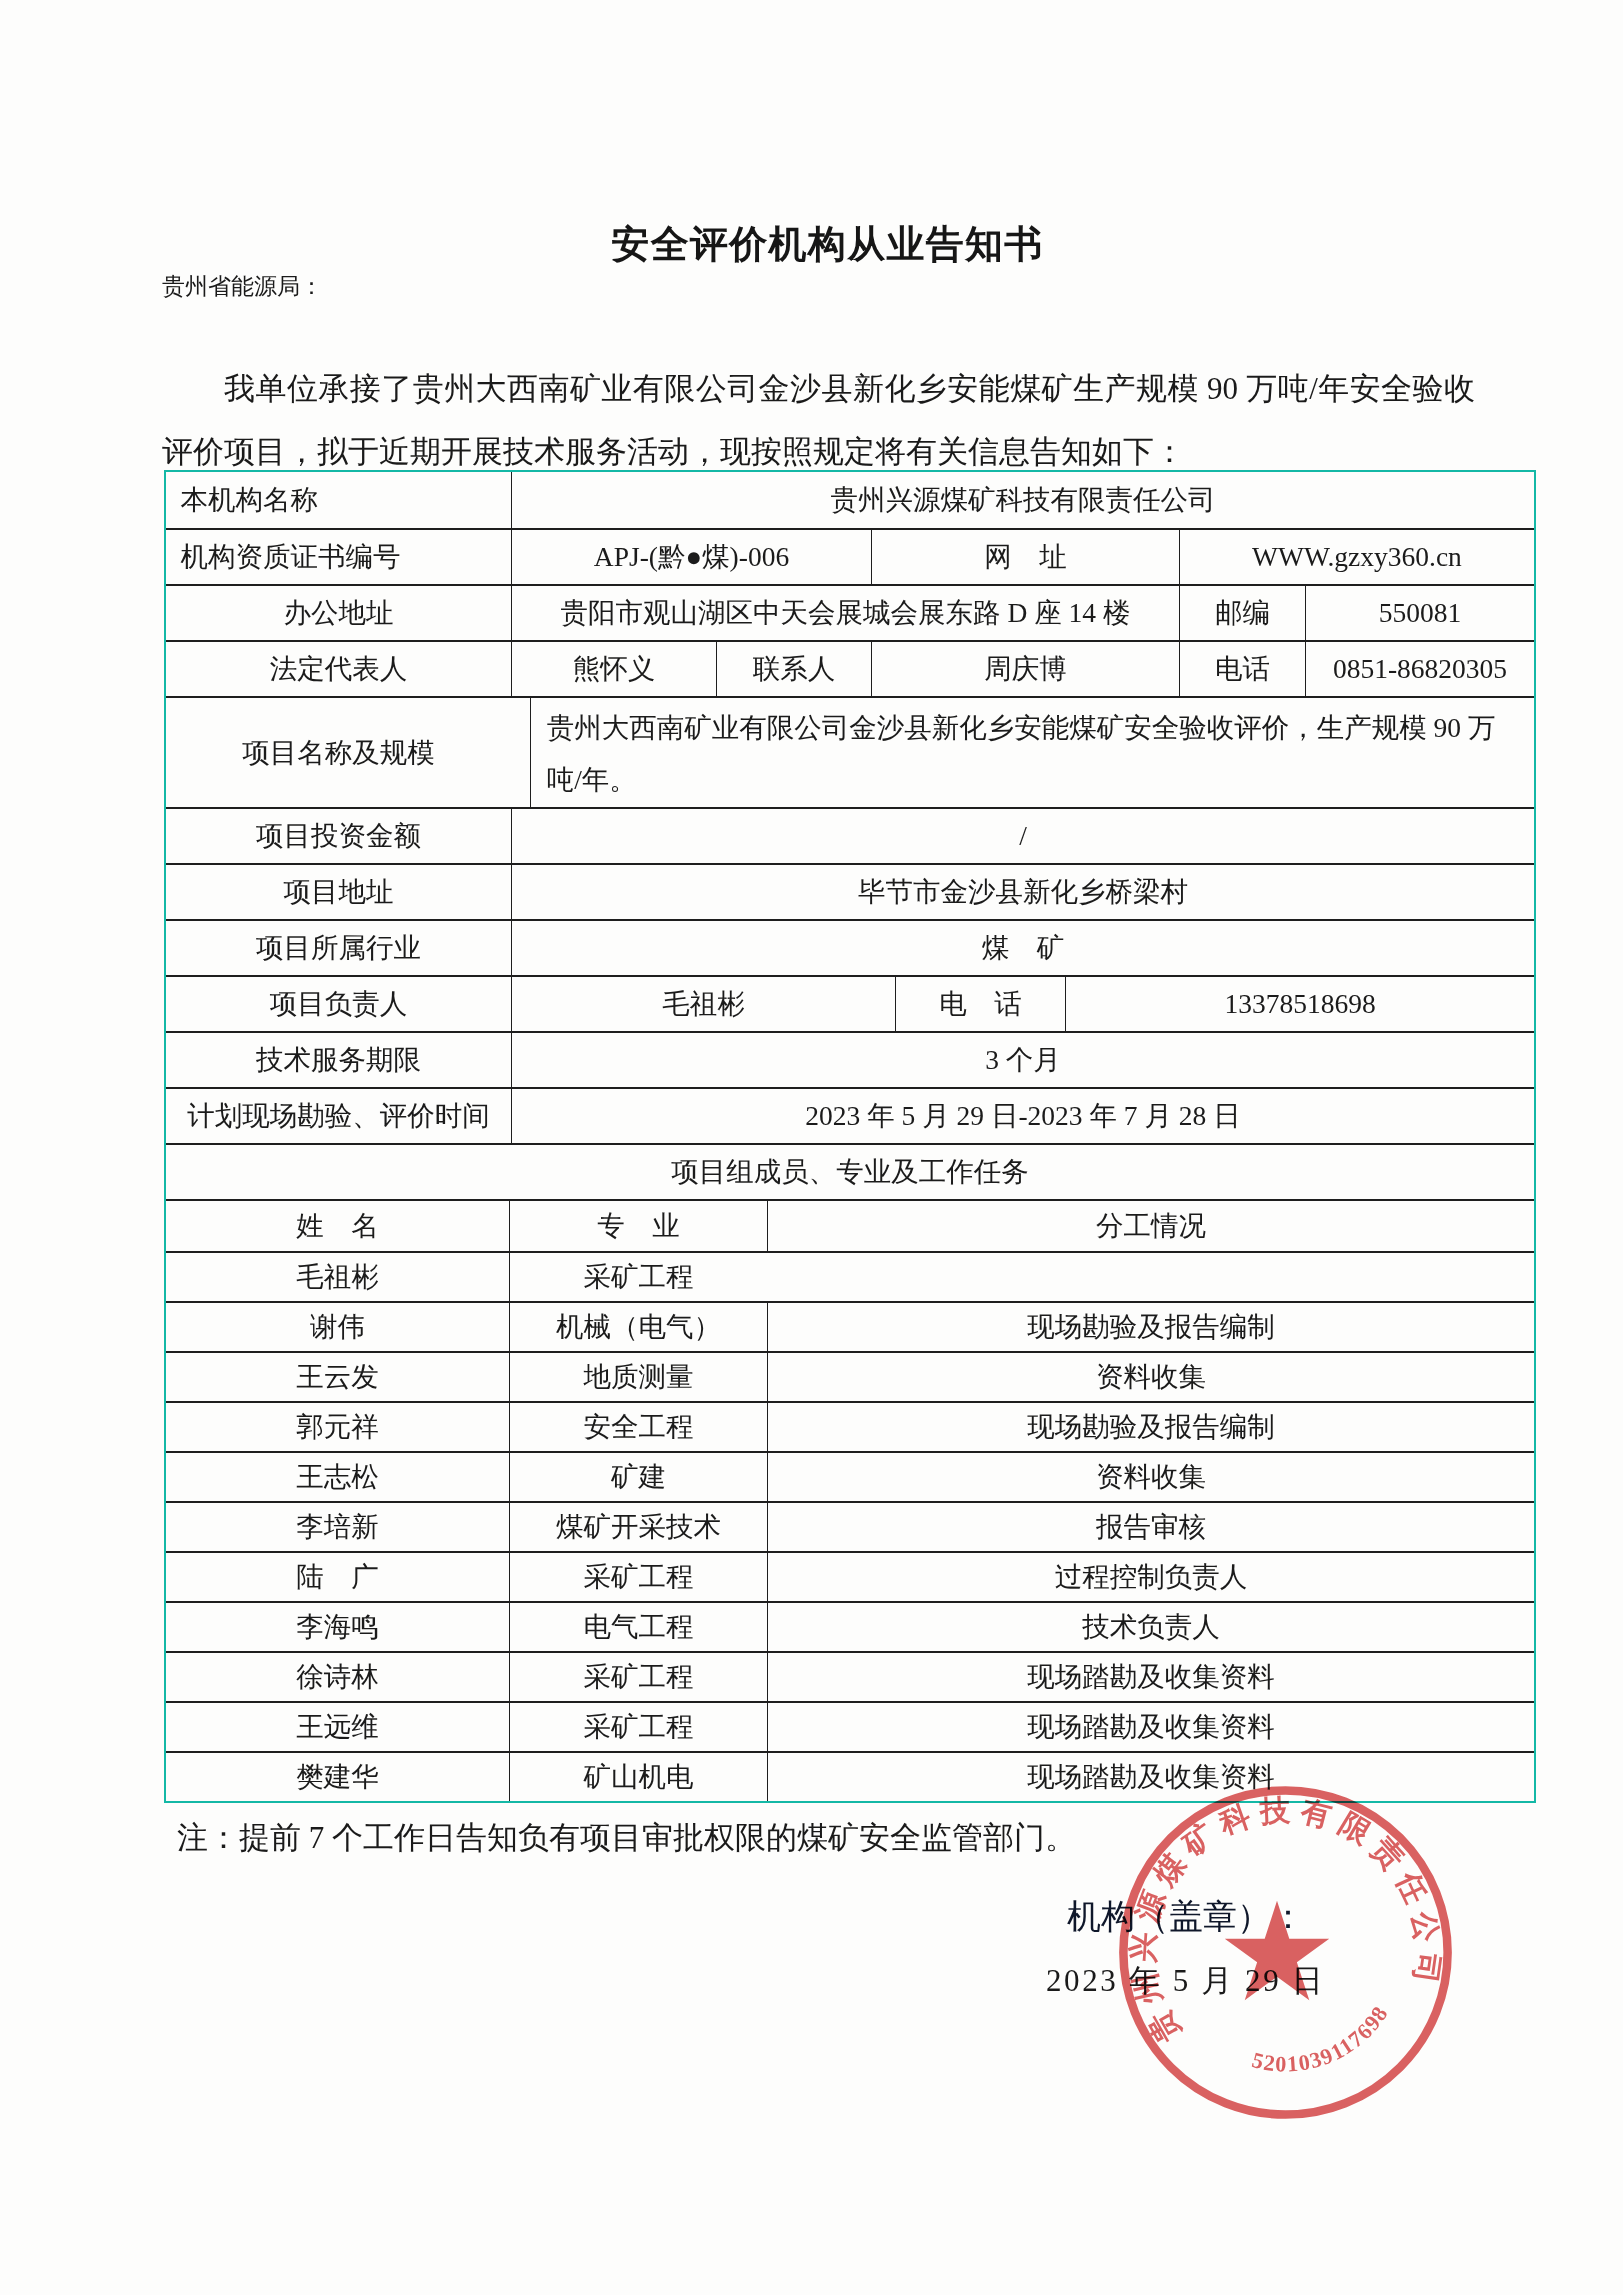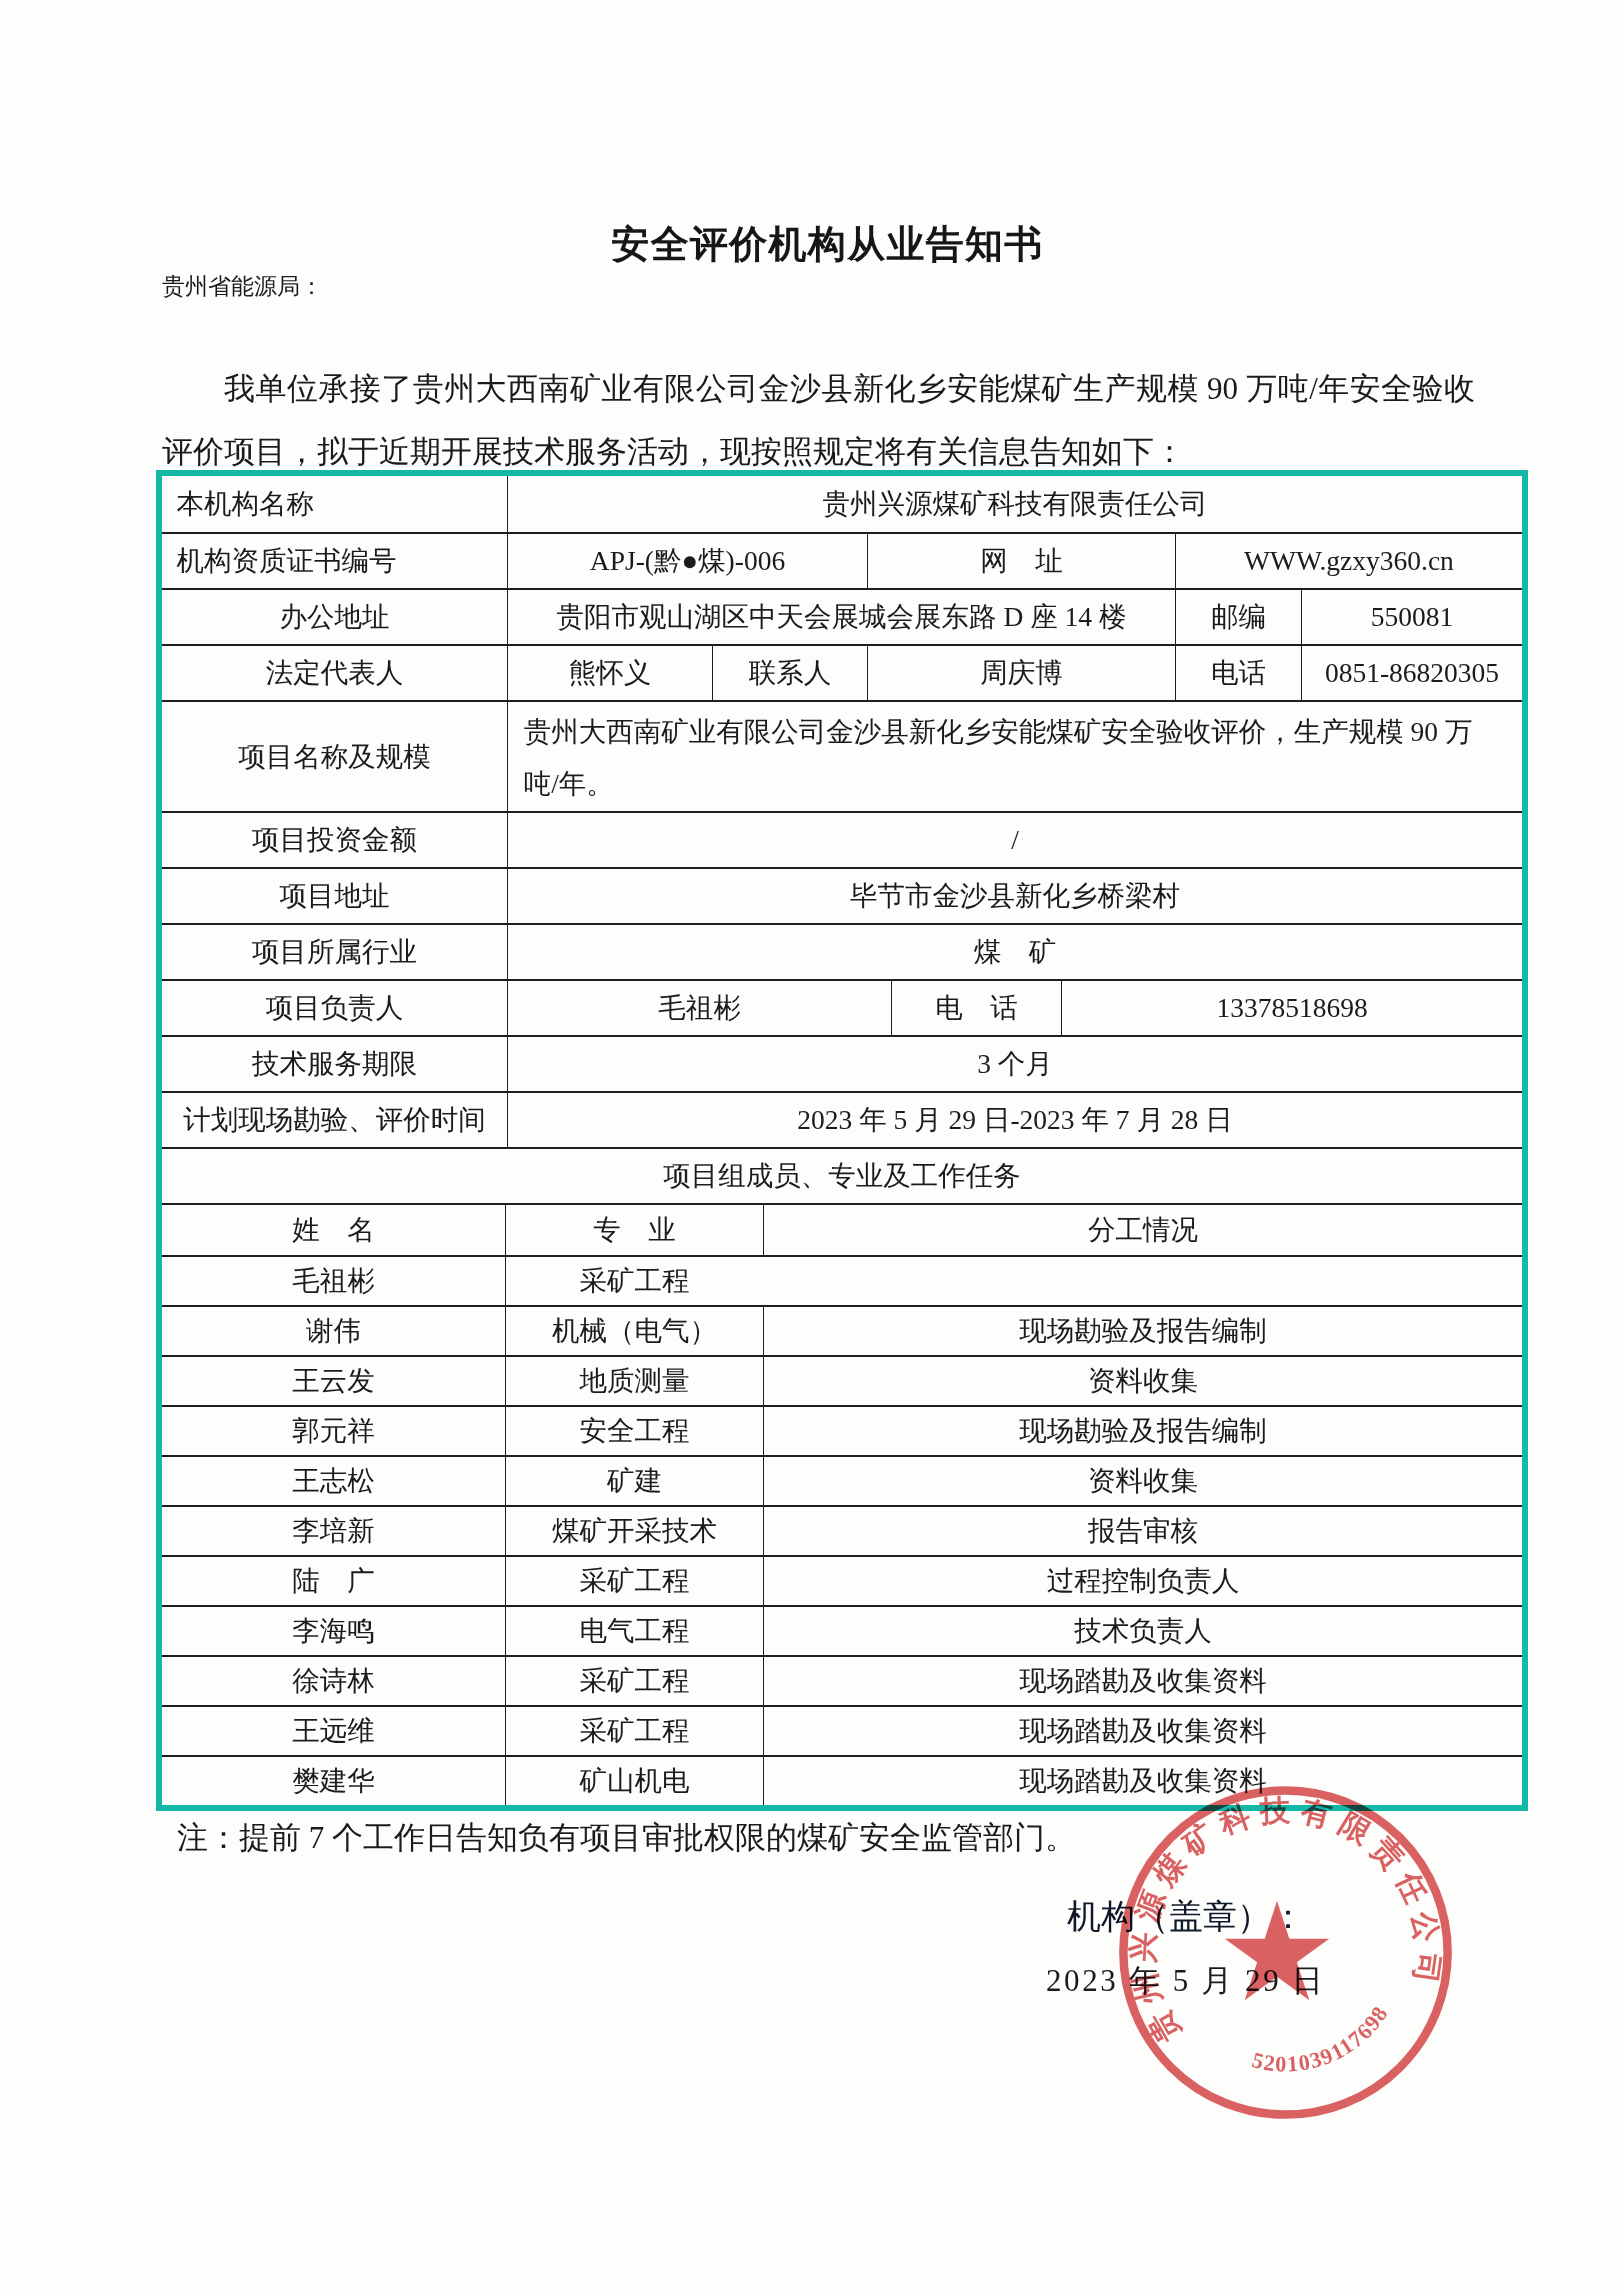--- a/index.html
+++ b/index.html
@@ -21,34 +21,34 @@
     position:absolute;left:162px;top:271px;
     font-size:23px;color:#1a1a1a;
   }
   .intro{
     position:absolute;left:162px;top:326px;width:1313px;
     font-size:31px;line-height:63px;text-indent:2em;
     text-align:justify;color:#1a1a1a;
   }
   
   .info-table{
-    position:absolute;left:156px;top:470px;width:1372px;
-    border:6px solid #14b8a6;box-sizing:border-box;
+    position:absolute;left:164px;top:470px;width:1372px;
+    border:2px solid #14b8a6;box-sizing:border-box;
     background:transparent;
   }
   .tr{display:flex;box-sizing:border-box;}
   .tr + .tr{border-top:2px solid #1e1e1e;}
   .td{
     display:flex;align-items:center;justify-content:center;
     box-sizing:border-box;font-size:27.5px;padding:0 7.9px;
     overflow:hidden;white-space:nowrap;color:#1b1b1b;
   }
   .td + .td{border-left:1.3px solid #1e1e1e;}
   .left{justify-content:flex-start;padding-left:14.4px;}
-  .h85{height:56px;} .h170{height:111px;} .h80{height:52px;} .h77{height:50px;}
+  .h85{height:56px;} .h170{height:111px;gap:19px;} .h80{height:52px;} .h77{height:50px;}
   .w527{flex:0 0 345px;} .w550{flex:0 0 360px;} .w470{flex:0 0 308px;}
   .w1020{flex:0 0 668px;} .w193{flex:0 0 126px;} .w313{flex:0 0 205px;}
   .w237{flex:0 0 155px;} .w587{flex:0 0 384px;} .w260{flex:0 0 170px;}
   .w524{flex:0 0 343px;} .w394{flex:0 0 258px;font-family:Liberation Mono, monospace;}
   .fill{flex:1 1 auto;}
   .multiline{
     display:block;white-space:normal;text-align:left;
     padding:3.9px 15.7px;line-height:52px;
   }
   

